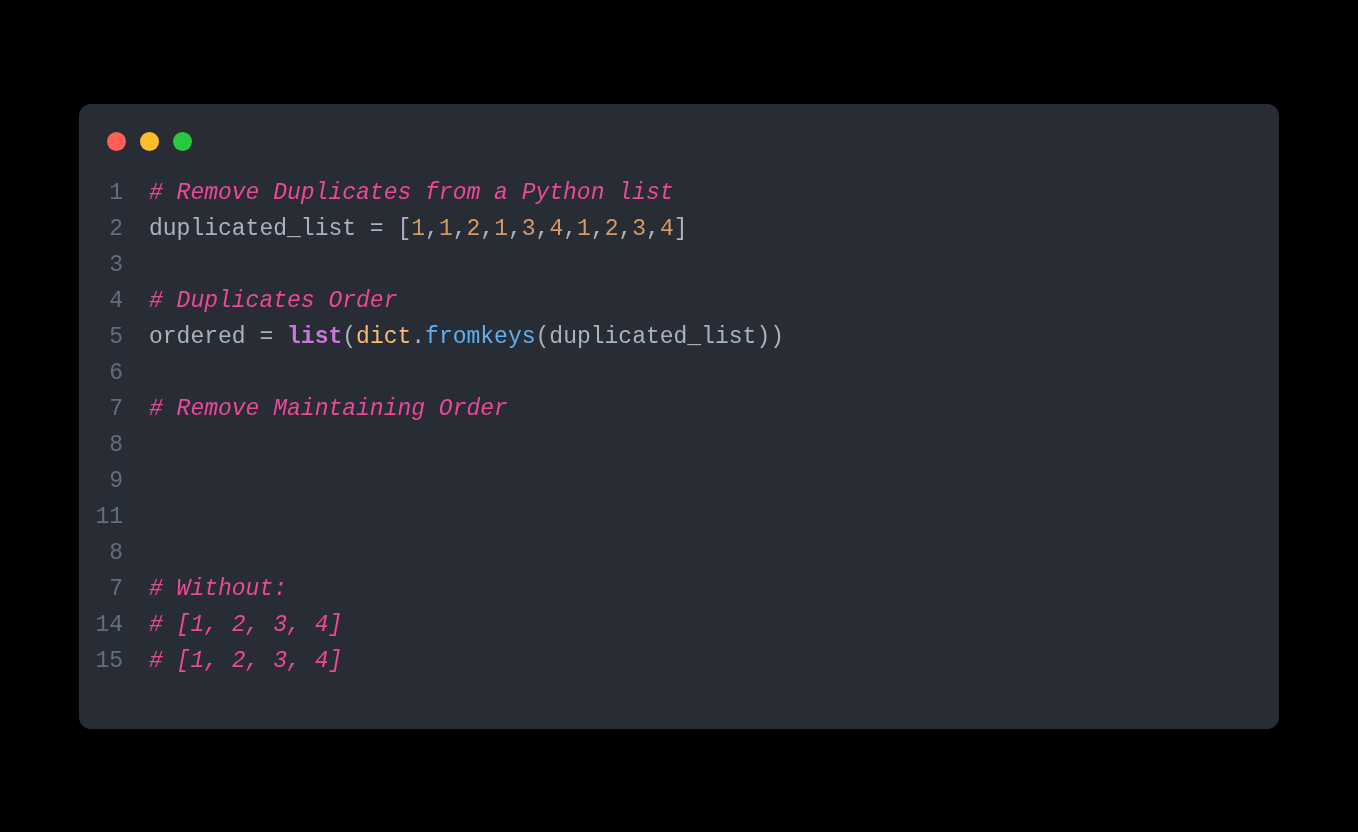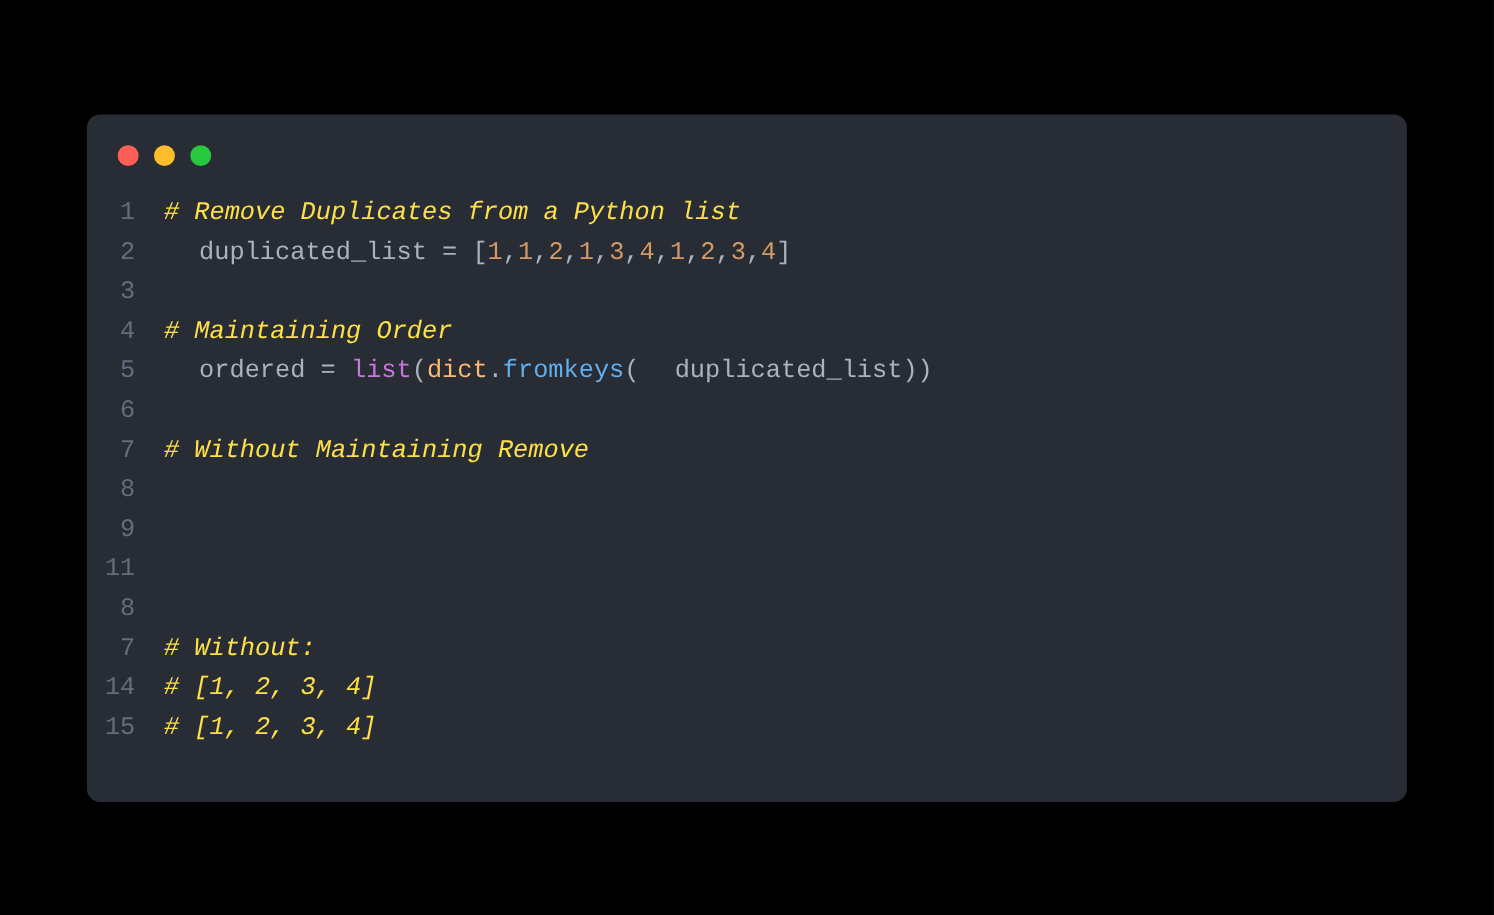--- a/index.html
+++ b/index.html
@@ -59,30 +59,30 @@
       padding-right: 26px;
       user-select: none;
       flex-shrink: 0;
     }
     
     .line-content {
       color: #abb2bf;
       white-space: pre;
     }
     
-    .tok-comment { color: #fde047; font-style: italic; }
+    .tok-comment { color: #ec4899; font-style: italic; }
     .tok-op { color: #abb2bf; }
     .tok-punct { color: #abb2bf; }
     .tok-num { color: #d19a66; }
-    .tok-func { color: #c678dd; }
+    .tok-func { color: #c678dd; font-weight: bold; }
     .tok-method { color: #61afef; }
     .tok-obj { color: #fdba74; }
     .tok-paren { color: #abb2bf; }
     .tok-comma { color: #abb2bf; }
-    .tok-ident { color: #abb2bf; margin-left: 32px; }
+    .tok-ident { color: #abb2bf; }
   </style>
 </head>
 <body>
 
 <div class="editor-window">
   <div class="window-controls">
     <div class="window-control control-close"></div>
     <div class="window-control control-minimize"></div>
     <div class="window-control control-maximize"></div>
   </div>
@@ -94,33 +94,33 @@
       <div class="code-line">
         <span class="line-number">2</span>
         <span class="line-content"><span class="tok-ident">duplicated_list</span><span class="tok-op"> = </span><span class="tok-punct">[</span><span class="tok-num">1</span><span class="tok-comma">,</span><span class="tok-num">1</span><span class="tok-comma">,</span><span class="tok-num">2</span><span class="tok-comma">,</span><span class="tok-num">1</span><span class="tok-comma">,</span><span class="tok-num">3</span><span class="tok-comma">,</span><span class="tok-num">4</span><span class="tok-comma">,</span><span class="tok-num">1</span><span class="tok-comma">,</span><span class="tok-num">2</span><span class="tok-comma">,</span><span class="tok-num">3</span><span class="tok-comma">,</span><span class="tok-num">4</span><span class="tok-punct">]</span></span>
       </div>
       <div class="code-line">
         <span class="line-number">3</span>
         <span class="line-content">&nbsp;</span>
       </div>
       <div class="code-line">
         <span class="line-number">4</span>
-        <span class="line-content"><span class="tok-comment"># Maintaining Order</span></span>
+        <span class="line-content"><span class="tok-comment"># Duplicates Order</span></span>
       </div>
       <div class="code-line">
         <span class="line-number">5</span>
         <span class="line-content"><span class="tok-ident">ordered</span><span class="tok-op"> = </span><span class="tok-func">list</span><span class="tok-paren">(</span><span class="tok-obj">dict</span><span class="tok-punct">.</span><span class="tok-method">fromkeys</span><span class="tok-paren">(</span><span class="tok-ident">duplicated_list</span><span class="tok-paren">))</span></span>
       </div>
       <div class="code-line">
         <span class="line-number">6</span>
         <span class="line-content">&nbsp;</span>
       </div>
       <div class="code-line">
         <span class="line-number">7</span>
-        <span class="line-content"><span class="tok-comment"># Without Maintaining Remove</span></span>
+        <span class="line-content"><span class="tok-comment"># Remove Maintaining Order</span></span>
       </div>
       <div class="code-line">
         <span class="line-number">8</span>
       </div>
       <div class="code-line">
         <span class="line-number">9</span>
         <span class="line-content">&nbsp;</span>
       </div>
       <div class="code-line">
         <span class="line-number">11</span>

